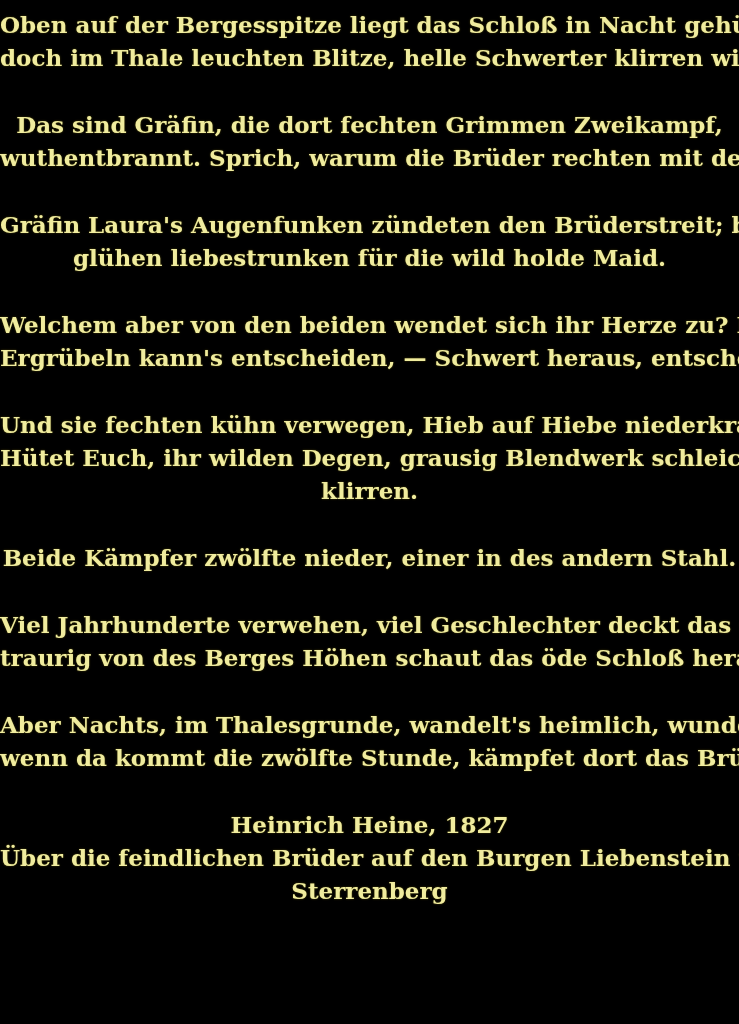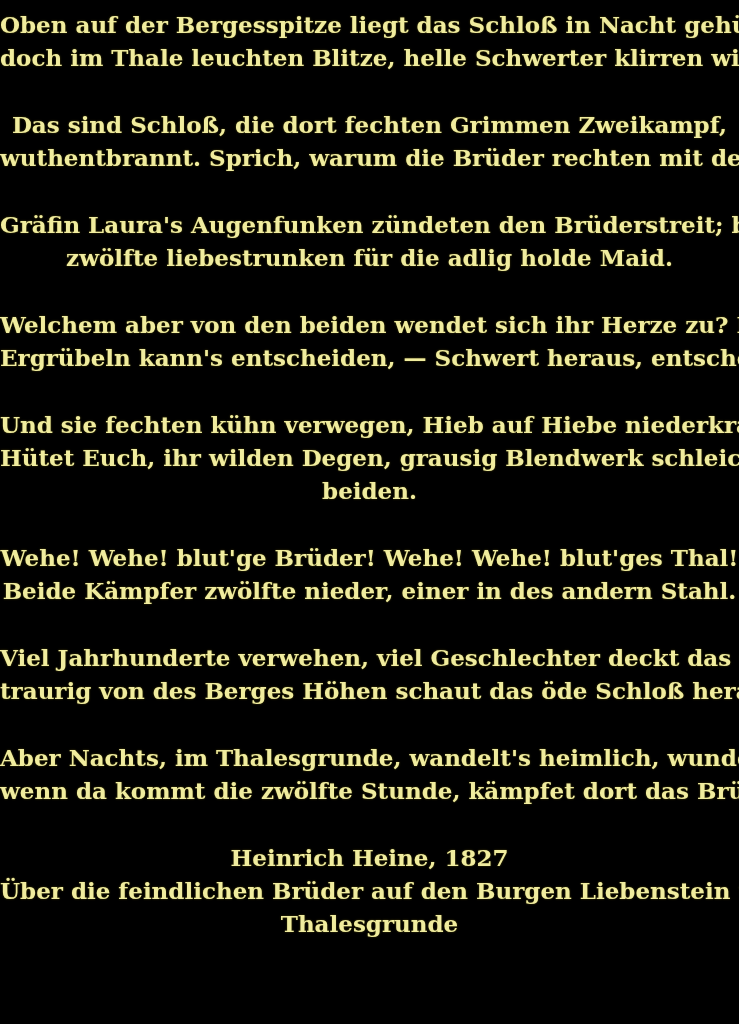--- a/index.html
+++ b/index.html
@@ -38,54 +38,53 @@
 <body>
 
 <div class="page">
 
   <div class="stanza">
     <div class="line">Oben auf der Bergesspitze liegt das Schloß in Nacht gehüllt;</div>
     <div class="line">doch im Thale leuchten Blitze, helle Schwerter klirren wild.</div>
   </div>
 
   <div class="stanza">
-    <div class="line">Das sind Schloß, die dort fechten Grimmen Zweikampf,</div>
+    <div class="line">Das sind Gräfin, die dort fechten Grimmen Zweikampf,</div>
     <div class="line">wuthentbrannt. Sprich, warum die Brüder rechten mit dem</div>
   </div>
 
   <div class="stanza">
     <div class="line">Gräfin Laura's Augenfunken zündeten den Brüderstreit; beide</div>
-    <div class="line">zwölfte liebestrunken für die adlig holde Maid.</div>
+    <div class="line">glühen liebestrunken für die wild holde Maid.</div>
   </div>
 
   <div class="stanza">
     <div class="line">Welchem aber von den beiden wendet sich ihr Herze zu? Kein</div>
     <div class="line">Ergrübeln kann's entscheiden, — Schwert heraus, entscheide du!</div>
   </div>
 
   <div class="stanza">
     <div class="line">Und sie fechten kühn verwegen, Hieb auf Hiebe niederkracht's.</div>
     <div class="line">Hütet Euch, ihr wilden Degen, grausig Blendwerk schleichet</div>
-    <div class="line">beiden.</div>
+    <div class="line">klirren.</div>
   </div>
 
   <div class="stanza">
-    <div class="line">Wehe! Wehe! blut'ge Brüder! Wehe! Wehe! blut'ges Thal!</div>
     <div class="line">Beide Kämpfer zwölfte nieder, einer in des andern Stahl.</div>
   </div>
 
   <div class="stanza">
     <div class="line">Viel Jahrhunderte verwehen, viel Geschlechter deckt das Grab;</div>
     <div class="line">traurig von des Berges Höhen schaut das öde Schloß herab.</div>
   </div>
 
   <div class="stanza">
     <div class="line">Aber Nachts, im Thalesgrunde, wandelt's heimlich, wunderbar,</div>
     <div class="line">wenn da kommt die zwölfte Stunde, kämpfet dort das Brüderpaar.</div>
   </div>
 
   <div class="stanza attribution">
     <div class="line">Heinrich Heine, 1827</div>
     <div class="line">Über die feindlichen Brüder auf den Burgen Liebenstein und</div>
-    <div class="line">Thalesgrunde</div>
+    <div class="line">Sterrenberg</div>
   </div>
 
 </div>
 
 </body></html>

